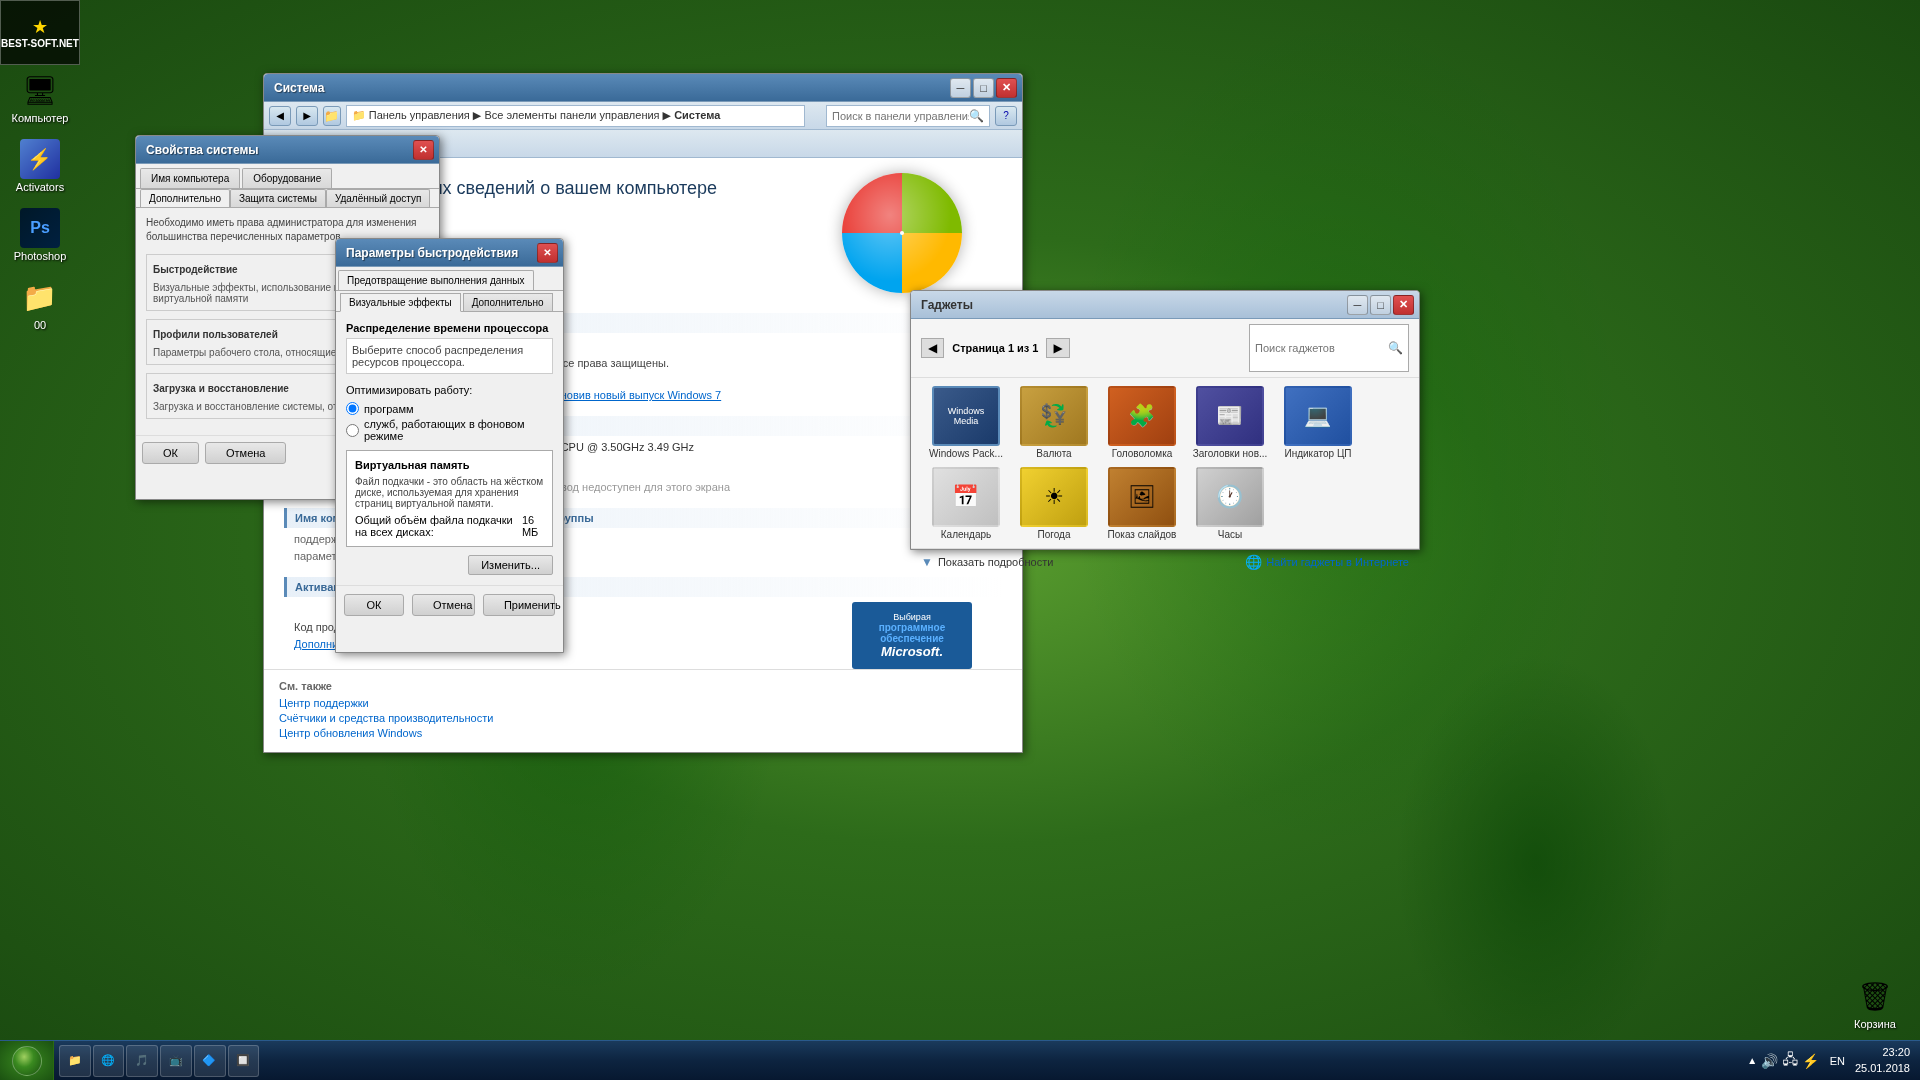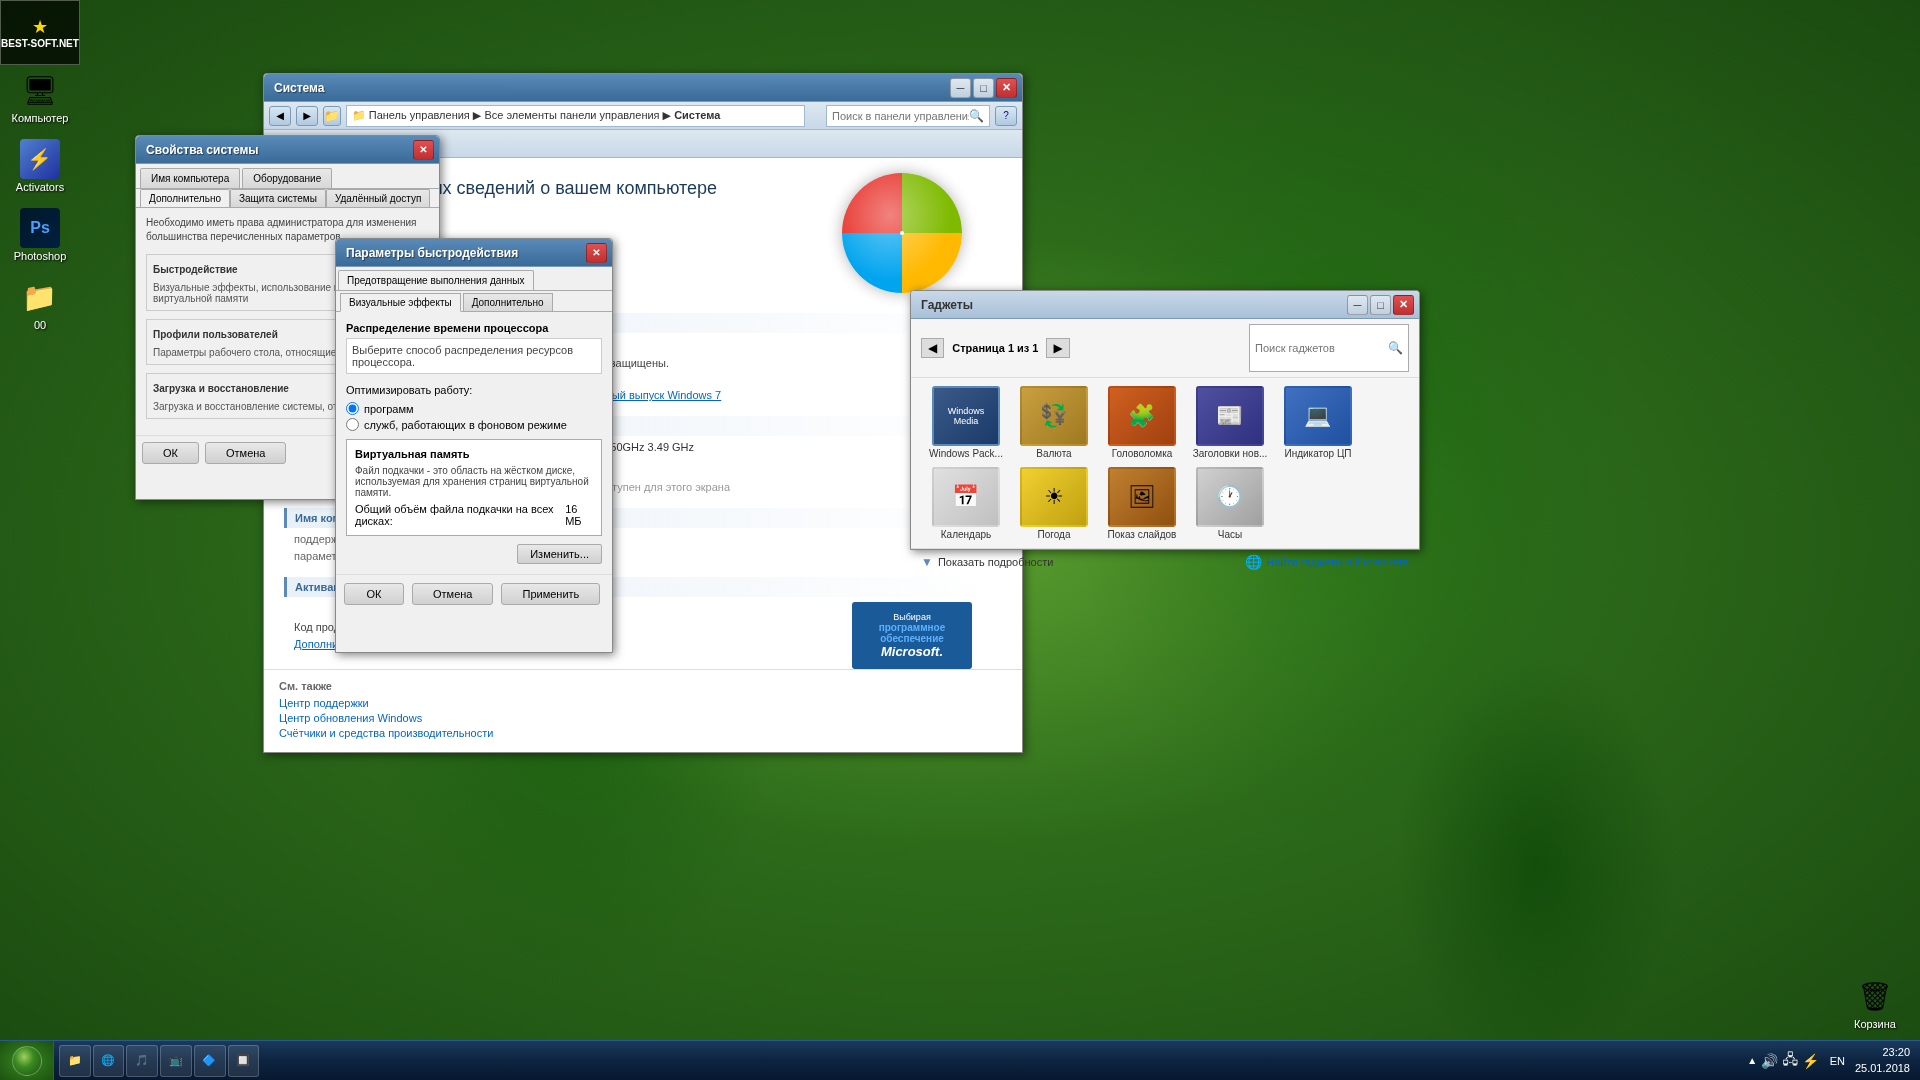--- a/index.html
+++ b/index.html
@@ -643,22 +643,22 @@
           <div style="color:#5ab0ff; font-size:10px; font-weight:bold;">программное обеспечение</div>
           <div style="color:white; font-size:13px; font-weight:bold; font-style:italic;">Microsoft.</div>
         </div>
       </div>
 
     </div>
 
     <div class="see-also">
       <div class="see-also-title">См. также</div>
       <a class="see-also-link">Центр поддержки</a>
+      <a class="see-also-link">Счётчики и средства производительности</a>
       <a class="see-also-link">Центр обновления Windows</a>
-      <a class="see-also-link">Счётчики и средства производительности</a>
     </div>
   </div>
 
   <div class="window" style="top:135px; left:135px; width:305px; height:365px; z-index:20;">
     <div class="window-titlebar active">
       <div class="window-title">Свойства системы</div>
       <div class="window-controls">
         <div class="win-btn close" style="font-size:10px;">✕</div>
       </div>
     </div>
@@ -698,21 +698,21 @@
         </div>
         <div style="font-size:10px; color:#555;">Загрузка и восстановление системы, отлад...</div>
       </div>
     </div>
     <div class="dialog-buttons" style="padding:6px; gap:6px;">
       <button class="dlg-btn" style="min-width:55px;">ОК</button>
       <button class="dlg-btn" style="min-width:55px;">Отмена</button>
     </div>
   </div>
 
-  <div class="window" style="top:238px; left:335px; width:278px; height:415px; z-index:30;">
+  <div class="window" style="top:238px; left:335px; width:229px; height:415px; z-index:30;">
     <div class="window-titlebar active">
       <div class="window-title">Параметры быстродействия</div>
       <div class="window-controls">
         <div class="win-btn close" style="font-size:10px;">✕</div>
       </div>
     </div>
 
     <div style="background:#f0f0f0; border-bottom:1px solid #aaa; display:flex;">
       <div style="padding:4px 8px; font-size:10px; border:1px solid #aaa; border-bottom:none; background:#f0f0f0; margin:3px 2px 0; border-radius:2px 2px 0 0; cursor:pointer;">Предотвращение выполнения данных</div>
     </div>

